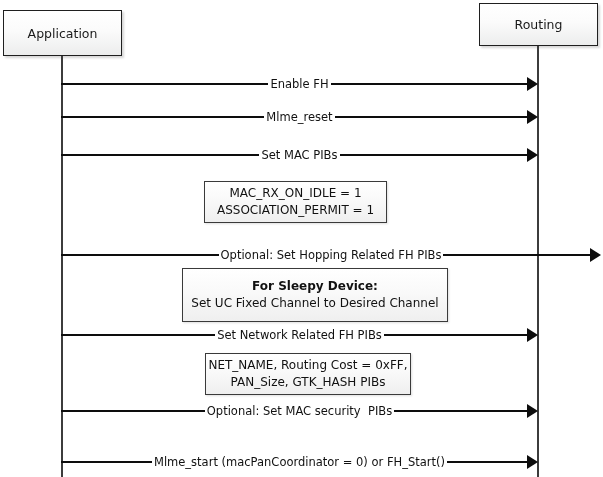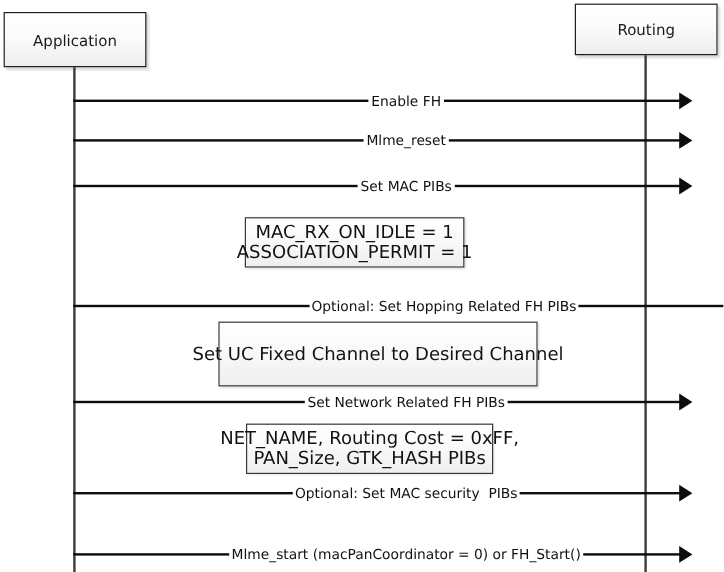--- a/index.html
+++ b/index.html
@@ -39,21 +39,20 @@
     width: 2px;
     background: #3c3c3c;
   }
 
   
   .message {
     position: absolute;
     height: 16px;
     display: flex;
     align-items: center;
-    padding-left: 39px;
   }
   .msg-line {
     position: absolute;
     left: 0;
     right: 9px;
     top: 7px;
     height: 2px;
     background: #0d0d0d;
   }
   .msg-head {
@@ -80,21 +79,21 @@
   
   .note {
     position: absolute;
     box-sizing: border-box;
     border: 1px solid #3a3a3a;
     background: linear-gradient(to bottom, #ffffff 0%, #fafafa 40%, #efefef 100%);
     display: flex;
     flex-direction: column;
     align-items: center;
     justify-content: center;
-    font-size: 15px;
+    font-size: 12px;
     line-height: 17px;
     color: #111111;
     text-align: center;
     box-shadow: 1px 1px 2px rgba(0,0,0,0.13);
   }
   .note-line { white-space: pre; }
   .note-line.bold { font-weight: bold; }
 </style>
 </head>
 <body>
@@ -148,20 +147,21 @@
         <div class="msg-head"></div>
         <span class="msg-label">Mlme_start (macPanCoordinator = 0) or FH_Start()</span>
       </div>
     </div>
   <div id="notes-layer">
       <div class="note" style="left: 204px; top: 181px; width: 183px; height: 42px;">
         <div class="note-line">MAC_RX_ON_IDLE = 1</div>
         <div class="note-line">ASSOCIATION_PERMIT = 1</div>
       </div>
       <div class="note" style="left: 182px; top: 268px; width: 266px; height: 54px;">
+        <div class="note-line bold">For Sleepy Device:</div>
         <div class="note-line">Set UC Fixed Channel to Desired Channel</div>
       </div>
       <div class="note" style="left: 205px; top: 353px; width: 206px; height: 42px;">
         <div class="note-line">NET_NAME, Routing Cost = 0xFF,</div>
         <div class="note-line">PAN_Size, GTK_HASH PIBs</div>
       </div>
     </div>
 </div>
 
 </body></html>

